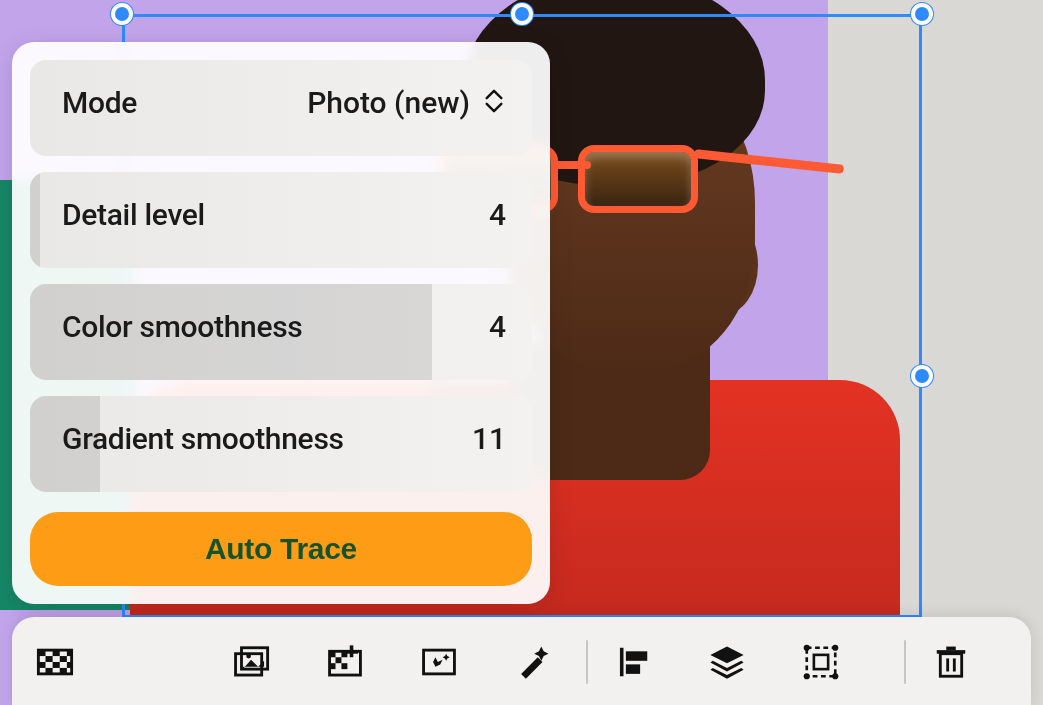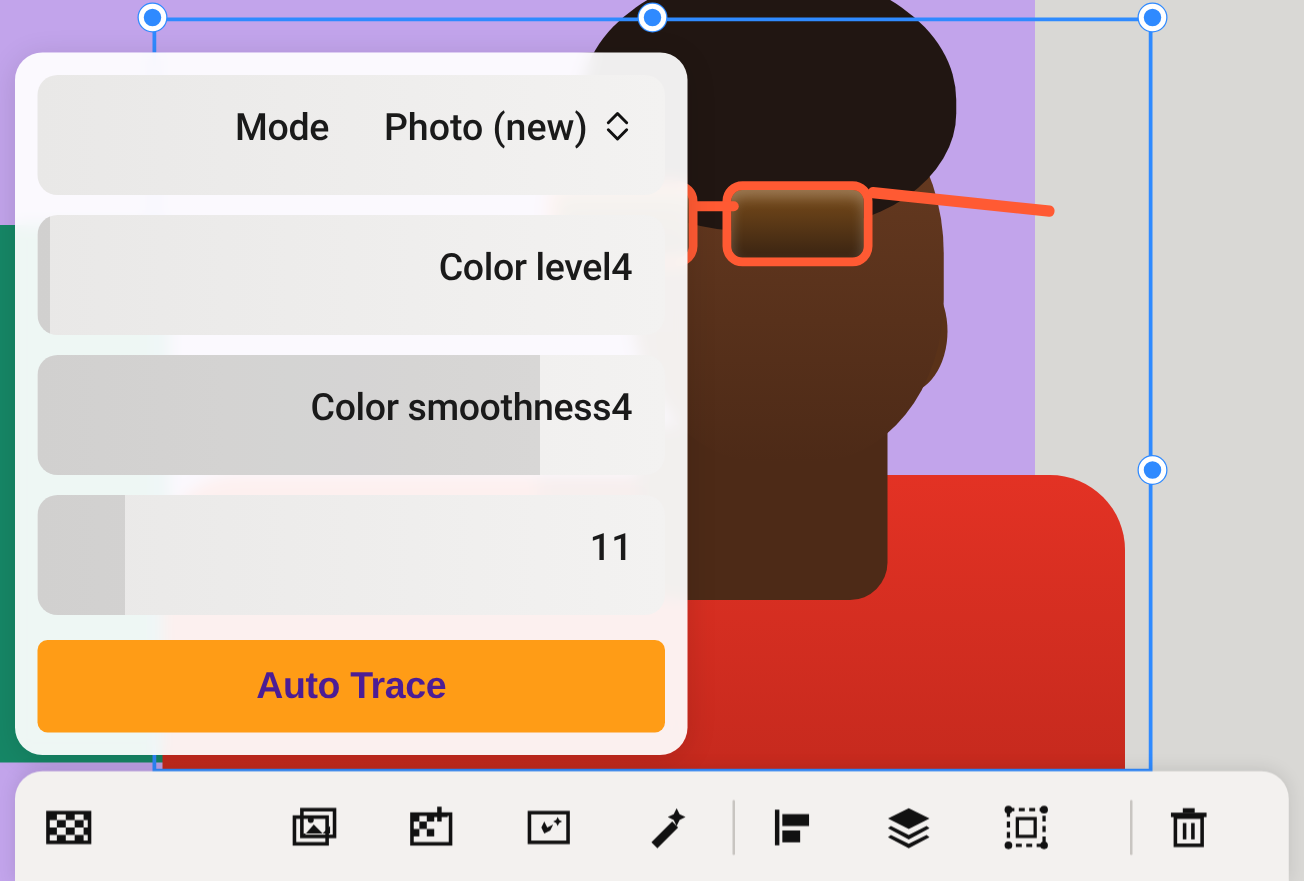--- a/index.html
+++ b/index.html
@@ -30,30 +30,30 @@
   .selection { position:absolute; left:122px; top:14px; width:800px; height:604px; }
   .selection .box { position:absolute; inset:0; border:3px solid #2f8aff; background:transparent; pointer-events:none; }
   .selection .handle { position:absolute; width:22px; height:22px; background:#2f8aff; border:4px solid #fff; border-radius:50%; box-shadow:0 0 0 1px #2f8aff; pointer-events:auto; }
   .selection .h-tl { left:-11px; top:-11px; }
   .selection .h-tm { left:calc(50% - 11px); top:-11px; }
   .selection .h-tr { right:-11px; top:-11px; }
   .selection .h-mr { right:-11px; top:calc(60% - 11px); }
 
   
   .panel { position:absolute; left:12px; top:42px; width:538px; background:rgba(255,255,255,0.93); border-radius:22px; padding:18px 18px 18px 18px; box-shadow:0 4px 24px rgba(0,0,0,0.12); backdrop-filter:blur(6px); }
-  .row { position:relative; display:flex; align-items:center; justify-content:flex-end; height:96px; border-radius:16px; background:linear-gradient(90deg,#e9e8e7,#f3f2f1); margin-bottom:16px; padding:0 26px 12px 32px; overflow:hidden; }
+  .row { position:relative; display:flex; align-items:center; justify-content:space-between; height:96px; border-radius:16px; background:linear-gradient(90deg,#e9e8e7,#f3f2f1); margin-bottom:16px; padding:0 26px 12px 32px; overflow:hidden; }
   .row.last { margin-bottom:20px; }
   .row .fill { position:absolute; left:0; top:0; bottom:0; background:rgba(0,0,0,0.10); }
   .row .label { position:relative; font-size:30px; font-weight:500; color:#1a1a1a; letter-spacing:-0.3px; }
   .row .value-wrap { position:relative; display:flex; align-items:center; gap:12px;margin-left:44px; }
   .row .value { font-size:30px; font-weight:500; color:#1a1a1a; }
   .chev { display:flex; flex-direction:column; align-items:center; gap:-2px; width:24px; height:28px; }
   .chev svg { width:22px; height:13px; display:block; }
 
-  .action-btn { width:100%; height:74px; border:none; border-radius:8px; background:#ff9c16; color:#4c1d95; font-size:30px; font-weight:600; letter-spacing:-0.3px; cursor:pointer; }
+  .action-btn { width:100%; height:74px; border:none; border-radius:28px; background:#ff9c16; color:#14532d; font-size:30px; font-weight:600; letter-spacing:-0.3px; cursor:pointer; }
 
   
   .toolbar { position:absolute; left:12px; right:12px; bottom:-2px; height:90px; background:#f3f1ef; border-radius:22px 22px 0 0; box-shadow:0 -2px 14px rgba(0,0,0,0.10); display:flex; align-items:center; padding:0 20px; }
   .tb-btn { width:46px; height:46px; display:flex; align-items:center; justify-content:center; color:#111; background:transparent; border:none; border-radius:8px; cursor:pointer; }
   .tb-btn svg { width:38px; height:38px; }
   .tb-sep { width:2px; height:44px; background:#c8c5c1; border-radius:1px; }
 </style>
 </head>
 <body>
 
@@ -97,32 +97,33 @@
           </svg>
         <svg viewBox="0 0 24 12">
             <path d="M4 2 L12 10 L20 2" fill="none" stroke="#111" stroke-width="2.6" stroke-linecap="round" stroke-linejoin="round"></path>
           </svg>
       </span>
     </span>
   </div>
 
   <div class="row">
     <div class="fill" style="width:2%"></div>
-    <span class="label">Color level</span>
+    <span class="label">Detail level</span>
     <span class="value">4</span>
   </div>
 
   <div class="row">
     <div class="fill" style="width:80%"></div>
     <span class="label">Color smoothness</span>
     <span class="value">4</span>
   </div>
 
   <div class="row last">
     <div class="fill" style="width:14%"></div>
+    <span class="label">Gradient smoothness</span>
     <span class="value">11</span>
   </div>
 
   <button class="action-btn">Auto Trace</button>
 </div>
 
 <div class="toolbar">
   <button class="tb-btn" style="margin-right:150px;">
     <svg viewBox="0 0 32 32">
         <rect x="2" y="6" width="28" height="20" fill="none" stroke="#111" stroke-width="2.4"></rect>

